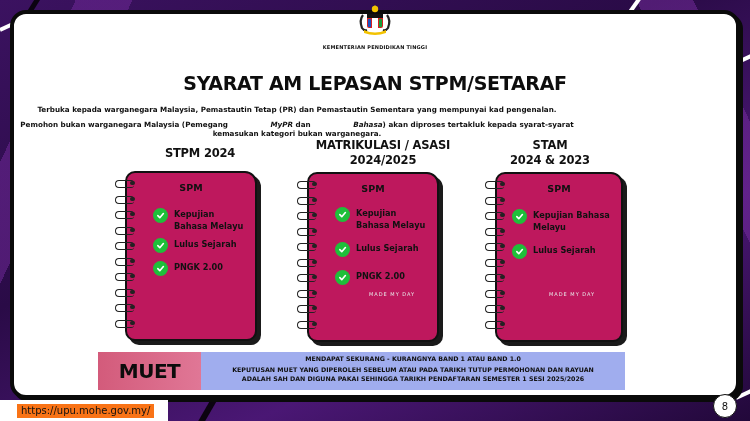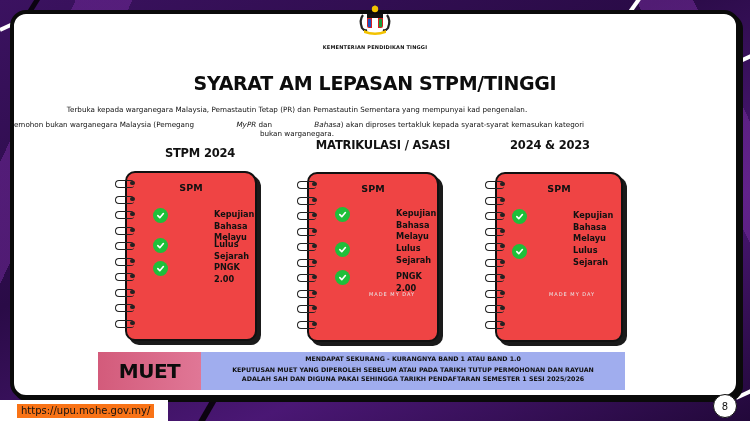--- a/index.html
+++ b/index.html
@@ -34,31 +34,31 @@
     position: absolute; left: 0; width: 750px; top: 44px;
     text-align: center; font-size: 5px; font-weight: bold; color: #111; letter-spacing: 0.2px;
   }
   .title {
     position: absolute; left: 0; width: 750px; top: 72px;
     text-align: center; font-family: "DejaVu Sans", sans-serif;
     font-size: 19px; font-weight: bold; color: #0d0d0d; letter-spacing: -0.3px;
   }
   .sub {
     position: absolute; left: 0; width: 594px;
-    text-align: center; font-size: 7.2px; font-weight: normal; color: #111;
+    text-align: center; font-size: 7.2px; font-weight: bold; color: #111;
   }
   .sub.l1 { top: 105px; }
   .sub.l2 { top: 120px; }
   .sub em { font-style: italic; padding-left: 40px; }
   .col-head {
     position: absolute; text-align: center; font-size: 11.5px; font-weight: bold; color: #111;
     line-height: 15px; letter-spacing: -0.2px;
   }
   .notebook {
-    position: absolute; background: #ef4444;
+    position: absolute; background: #be185d;
     border: 2.5px solid #111; border-radius: 10px 12px 10px 10px;
     box-shadow: 4px 4px 0 #1a1a1a;
   }
   .rings { position: absolute; left: -12px; top: 6px; width: 26px; }
   .ring {
     width: 22px; height: 8px; margin-bottom: 7.5px; position: relative;
   }
   .ring::before {
     content: ""; position: absolute; left: 0; top: 1px; width: 18px; height: 6px;
     border: 1.6px solid #222; border-radius: 4px 3px 3px 4px; border-right: none;
@@ -71,21 +71,21 @@
     position: absolute; left: 0; right: 0; top: 9px; text-align: center;
     font-size: 9.5px; font-weight: bold; color: #111;
   }
   .req {
     position: absolute; left: 26px; right: 6px; display: flex; align-items: flex-start;
   }
   .check {
     width: 15px; height: 15px; border-radius: 50%; background: #1fbf3a;
     flex: 0 0 15px; display: flex; align-items: center; justify-content: center; margin-right: 6px;
   }
-  .req-text { font-size: 8.2px; font-weight: bold; color: #111; line-height: 11.5px; padding-top: 1px; margin-left: 40px; }
+  .req-text { font-size: 8.2px; font-weight: bold; color: #111; line-height: 11.5px; padding-top: 1px; }
   .muet-box {
     position: absolute; left: 98px; top: 352px; width: 103px; height: 38px;
     background: linear-gradient(90deg, #d35b7b, #e07796);
     display: flex; align-items: center; justify-content: center;
   }
   .muet-label { font-size: 20px; font-weight: bold; color: #0c0c0c; letter-spacing: -0.5px; }
   .muet-info {
     position: absolute; left: 201px; top: 352px; width: 424px; height: 38px;
     background: #a0adee; text-align: center; color: #111;
   }
@@ -128,31 +128,33 @@
   <path d="M32 11 Q36 16 33 24 Q31 27 28 26" stroke="#222" stroke-width="2.2" fill="none"></path>
   <rect x="12" y="10" width="16" height="14" rx="2" fill="#d62020"></rect>
   <rect x="12" y="10" width="16" height="4" fill="#111"></rect>
   <rect x="17" y="14" width="6" height="10" fill="#ffffff"></rect>
   <rect x="13" y="15" width="3" height="8" fill="#1d4fbf"></rect>
   <rect x="24" y="15" width="3" height="8" fill="#1a9b3a"></rect>
   <path d="M9 26 Q20 31 31 26 L31 29 Q20 33 9 29 Z" fill="#f2c200"></path>
 </svg>
 <div class="ministry">KEMENTERIAN PENDIDIKAN TINGGI</div>
 
-<div class="title">SYARAT AM LEPASAN STPM/TINGGI</div>
+<div class="title">SYARAT AM LEPASAN STPM/SETARAF</div>
 <div class="sub l1">Terbuka kepada warganegara Malaysia, Pemastautin Tetap (PR) dan Pemastautin Sementara yang mempunyai kad pengenalan.</div>
 <div class="sub l2"><span>Pemohon bukan warganegara Malaysia (Pemegang </span><em>MyPR</em><span> dan </span><em>Bahasa</em><span>) akan diproses tertakluk kepada syarat-syarat kemasukan kategori bukan warganegara.</span></div>
 
 <div class="col-head" style="left:120px;top:146px;width:160px;">
   <div>STPM 2024</div>
 </div>
 <div class="col-head" style="left:298px;top:138px;width:170px;">
   <div>MATRIKULASI / ASASI</div>
+  <div>2024/2025</div>
 </div>
 <div class="col-head" style="left:475px;top:138px;width:150px;">
+  <div>STAM</div>
   <div>2024 &amp; 2023</div>
 </div>
 
 <div class="notebook" style="left:125px;top:171px;width:132px;height:170px;">
   <div class="rings">
     <div class="ring"></div>
       <div class="ring"></div>
       <div class="ring"></div>
       <div class="ring"></div>
       <div class="ring"></div>

